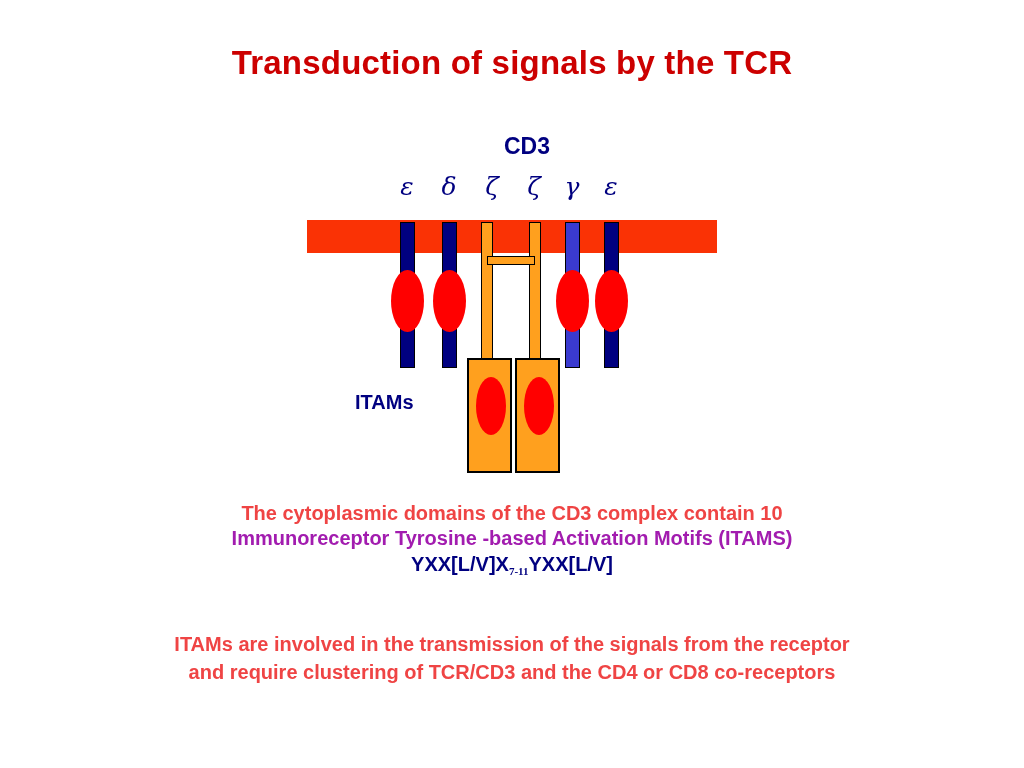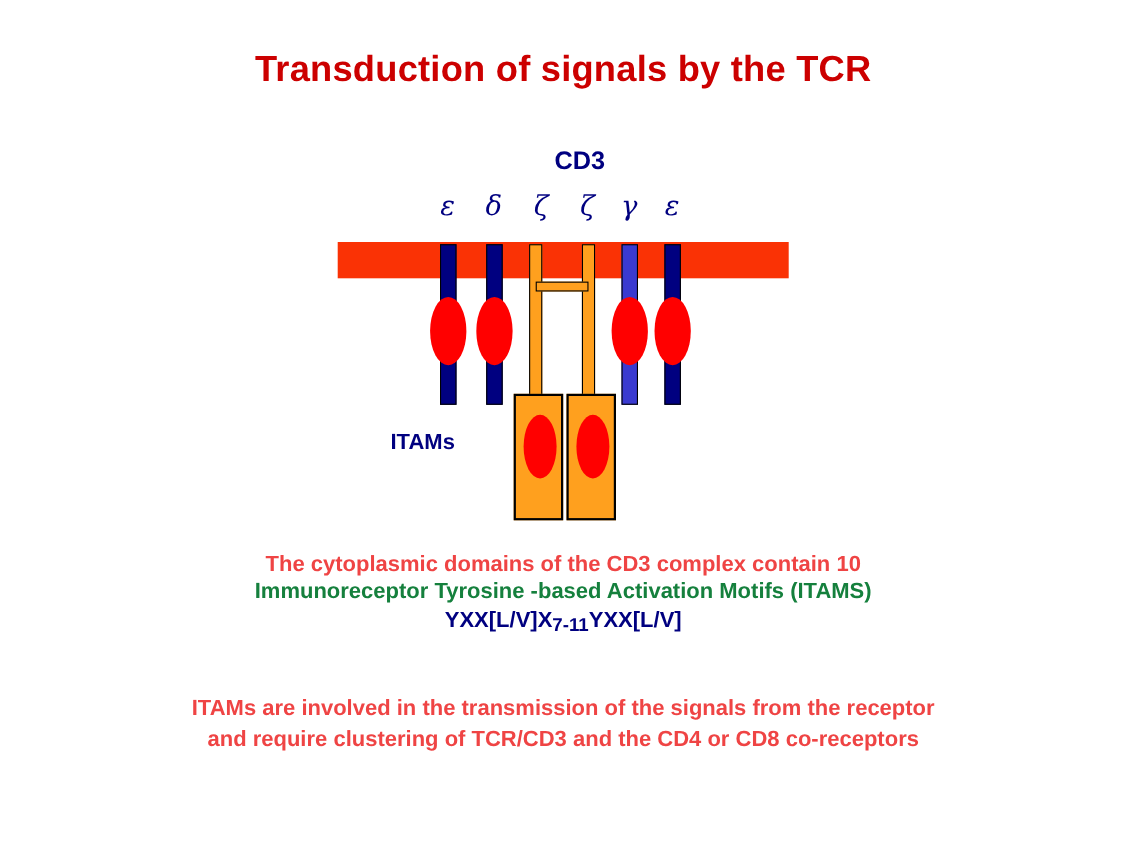--- a/index.html
+++ b/index.html
@@ -143,33 +143,34 @@
     text-align: center;
   }
   #caption1 { top: 501px; }
   .cap-line {
     font-size: 20px;
     font-weight: bold;
     line-height: 25px;
     white-space: nowrap;
   }
   .cap-navy { color: #ef4444; }
-  .cap-red  { color: #15803d; }
+  .cap-red  { color: #a21caf; }
   .cap-motif {
     font-size: 20px;
     font-weight: bold;
     color: #000080;
     line-height: 26px;
     white-space: nowrap;
   }
   .cap-motif sub {
-    font-size: 17px;
+    font-size: 11px;
     vertical-align: baseline;
     position: relative;
     bottom: -4px;
+    font-family: Liberation Serif, serif;
   }
 
   
   #caption2 { top: 630px; }
   #caption2 .cap-line { line-height: 28px; }
 </style>
 </head>
 <body>
 
 <div id="slide">

